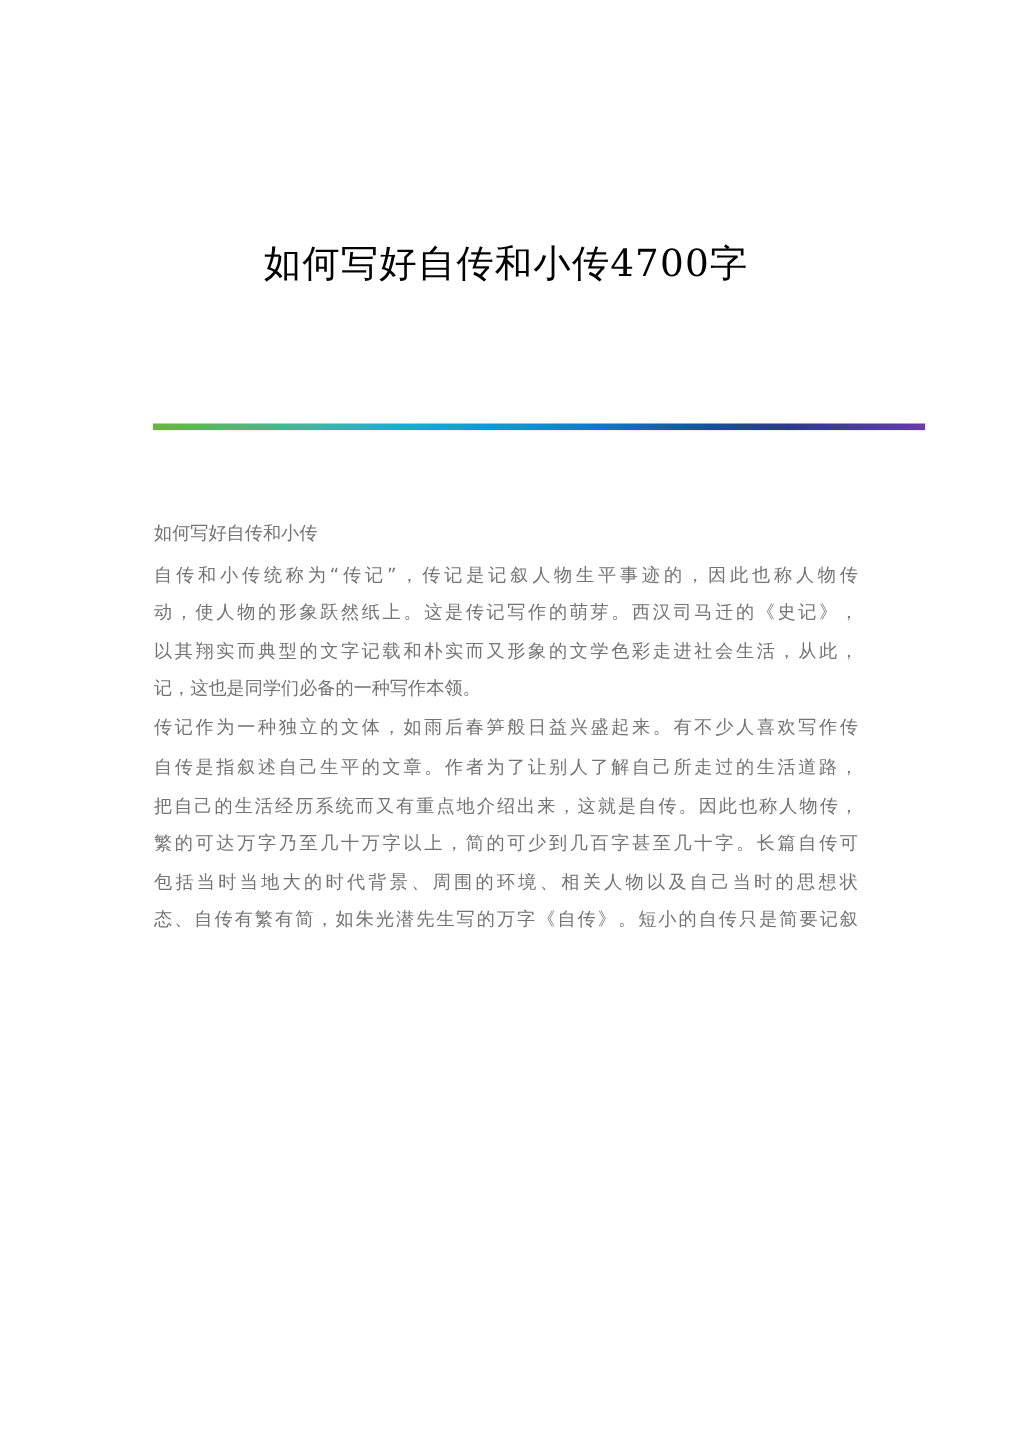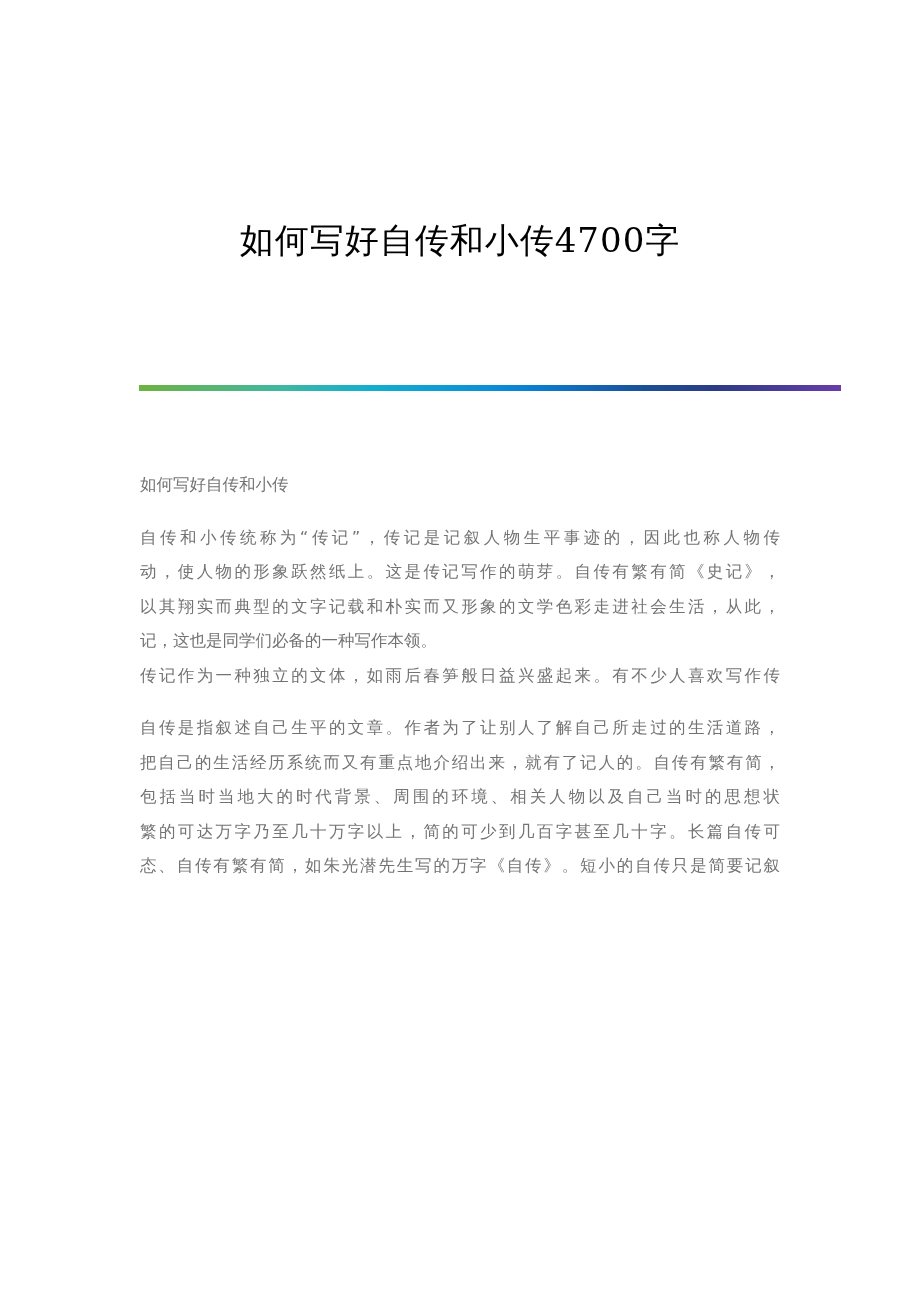--- a/index.html
+++ b/index.html
@@ -58,21 +58,21 @@
       font-size: 16.5px;
       line-height: 34.5px;
       font-family: "DejaVu Sans", "Liberation Sans", sans-serif;
       color: #737373;
     }
     .para {
       margin: 0;
       text-align: justify;
     }
     .para + .para {
-      margin-top: 18px;
+      margin-top: 3px;
     }
     .line {
       display: block;
       white-space: nowrap;
       text-align: justify;
       text-align-last: justify;
     }
     .line.last {
       text-align-last: left;
     }
@@ -85,28 +85,28 @@
 
   <div class="title-rule"></div>
 
   <div class="body-text">
     <p class="para">
       <span class="line last">如何写好自传和小传</span>
     </p>
 
     <p class="para">
       <span class="line">自传和小传统称为“传记”，传记是记叙人物生平事迹的，因此也称人物传</span>
-      <span class="line">动，使人物的形象跃然纸上。这是传记写作的萌芽。自传有繁有简《史记》，</span>
+      <span class="line">动，使人物的形象跃然纸上。这是传记写作的萌芽。西汉司马迁的《史记》，</span>
       <span class="line">以其翔实而典型的文字记载和朴实而又形象的文学色彩走进社会生活，从此，</span>
       <span class="line last">记，这也是同学们必备的一种写作本领。</span>
       <span class="line">传记作为一种独立的文体，如雨后春笋般日益兴盛起来。有不少人喜欢写作传</span>
     </p>
 
 
     <p class="para">
       <span class="line">自传是指叙述自己生平的文章。作者为了让别人了解自己所走过的生活道路，</span>
-      <span class="line">把自己的生活经历系统而又有重点地介绍出来，就有了记人的。自传有繁有简，</span>
+      <span class="line">把自己的生活经历系统而又有重点地介绍出来，这就是自传。因此也称人物传，</span>
+      <span class="line">繁的可达万字乃至几十万字以上，简的可少到几百字甚至几十字。长篇自传可</span>
       <span class="line">包括当时当地大的时代背景、周围的环境、相关人物以及自己当时的思想状</span>
-      <span class="line">繁的可达万字乃至几十万字以上，简的可少到几百字甚至几十字。长篇自传可</span>
       <span class="line">态、自传有繁有简，如朱光潜先生写的万字《自传》。短小的自传只是简要记叙</span>
     </p>
   </div>
 </div>
 
 </body></html>

